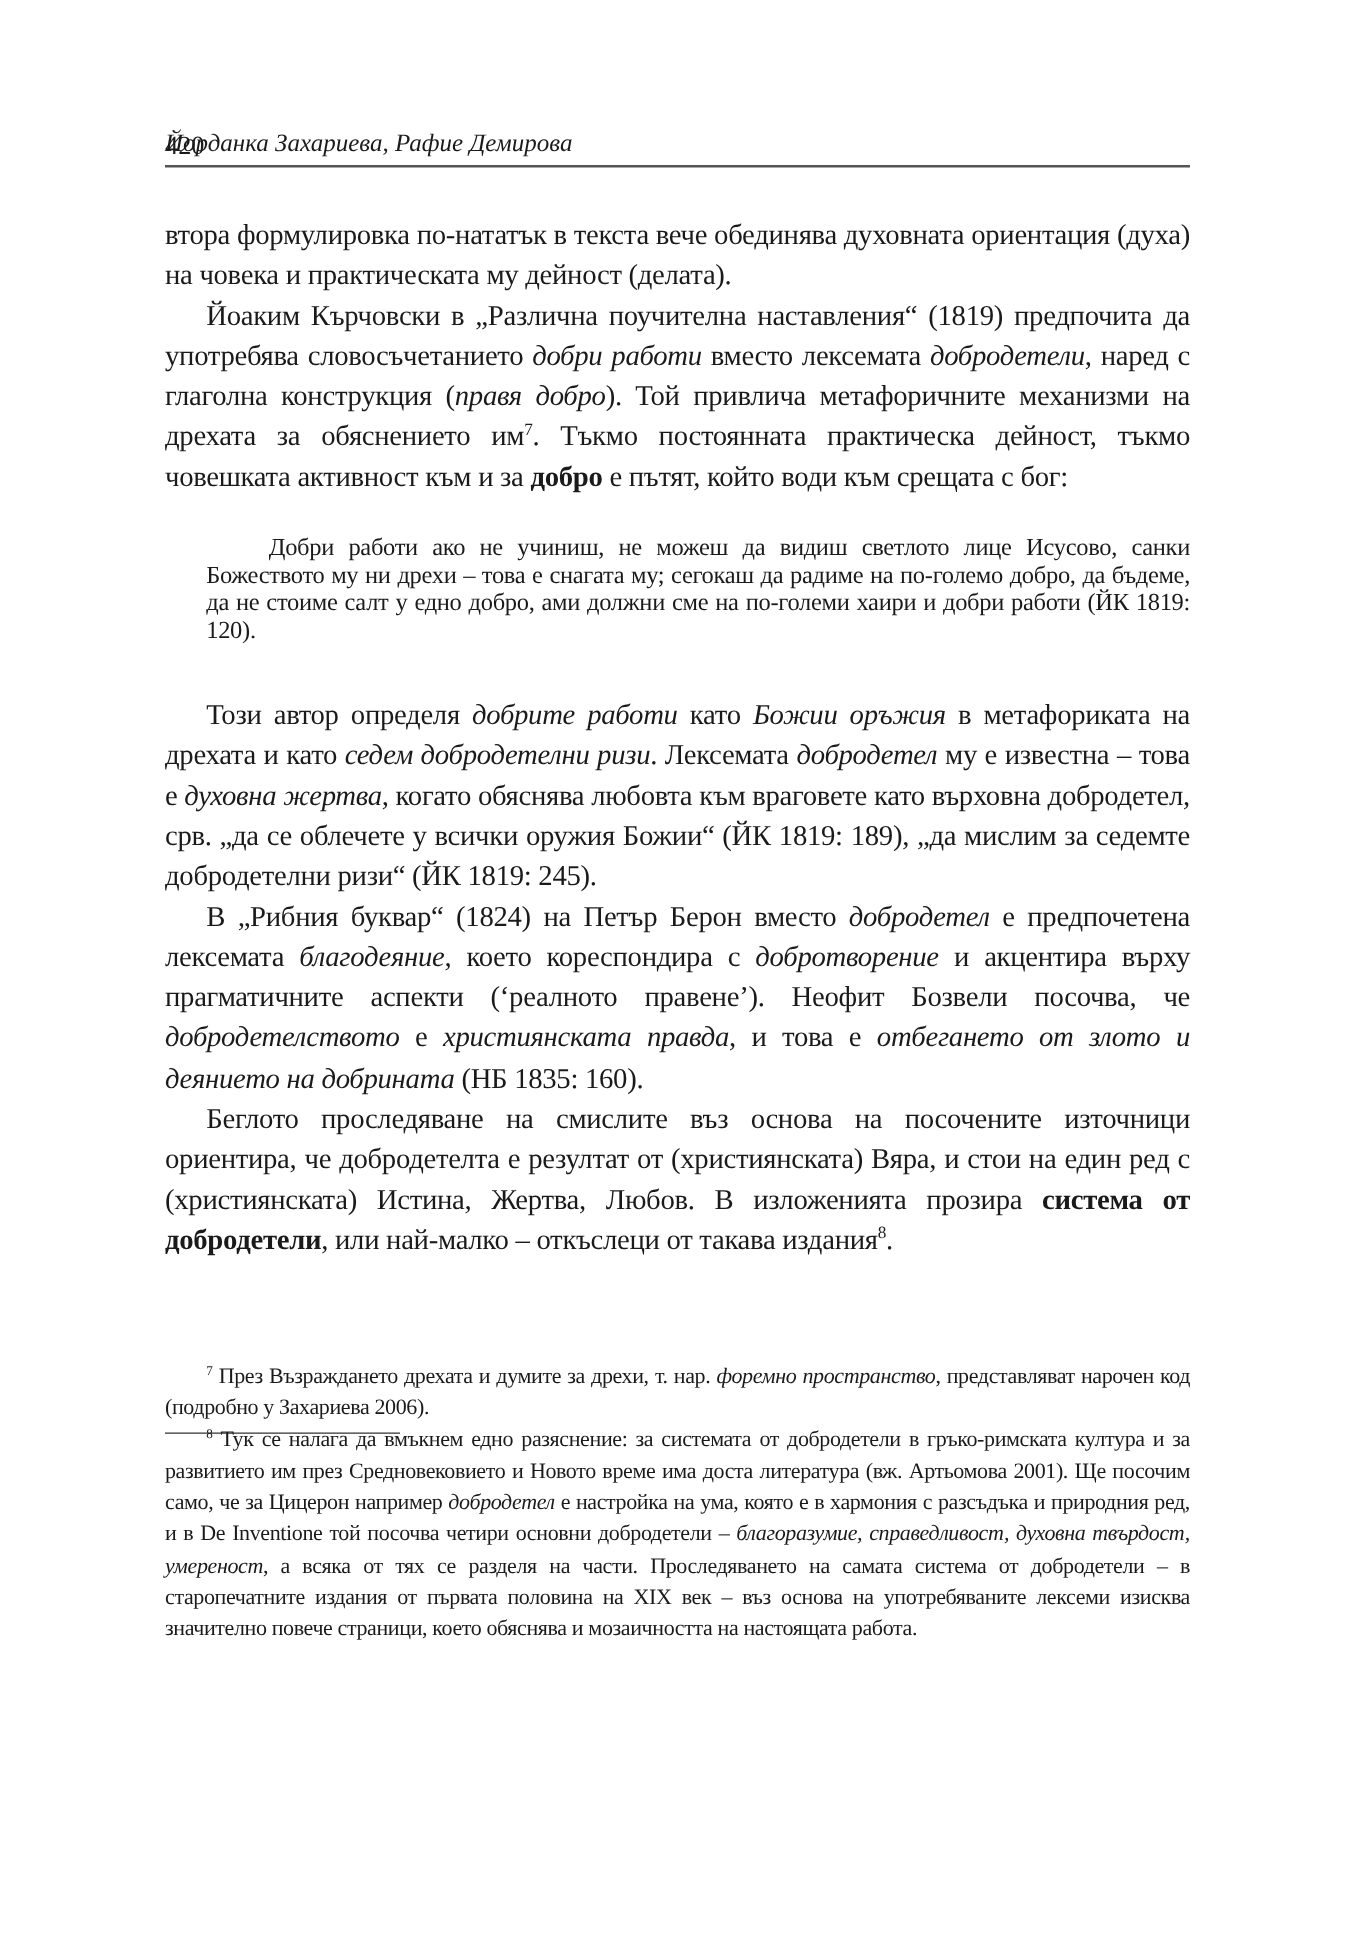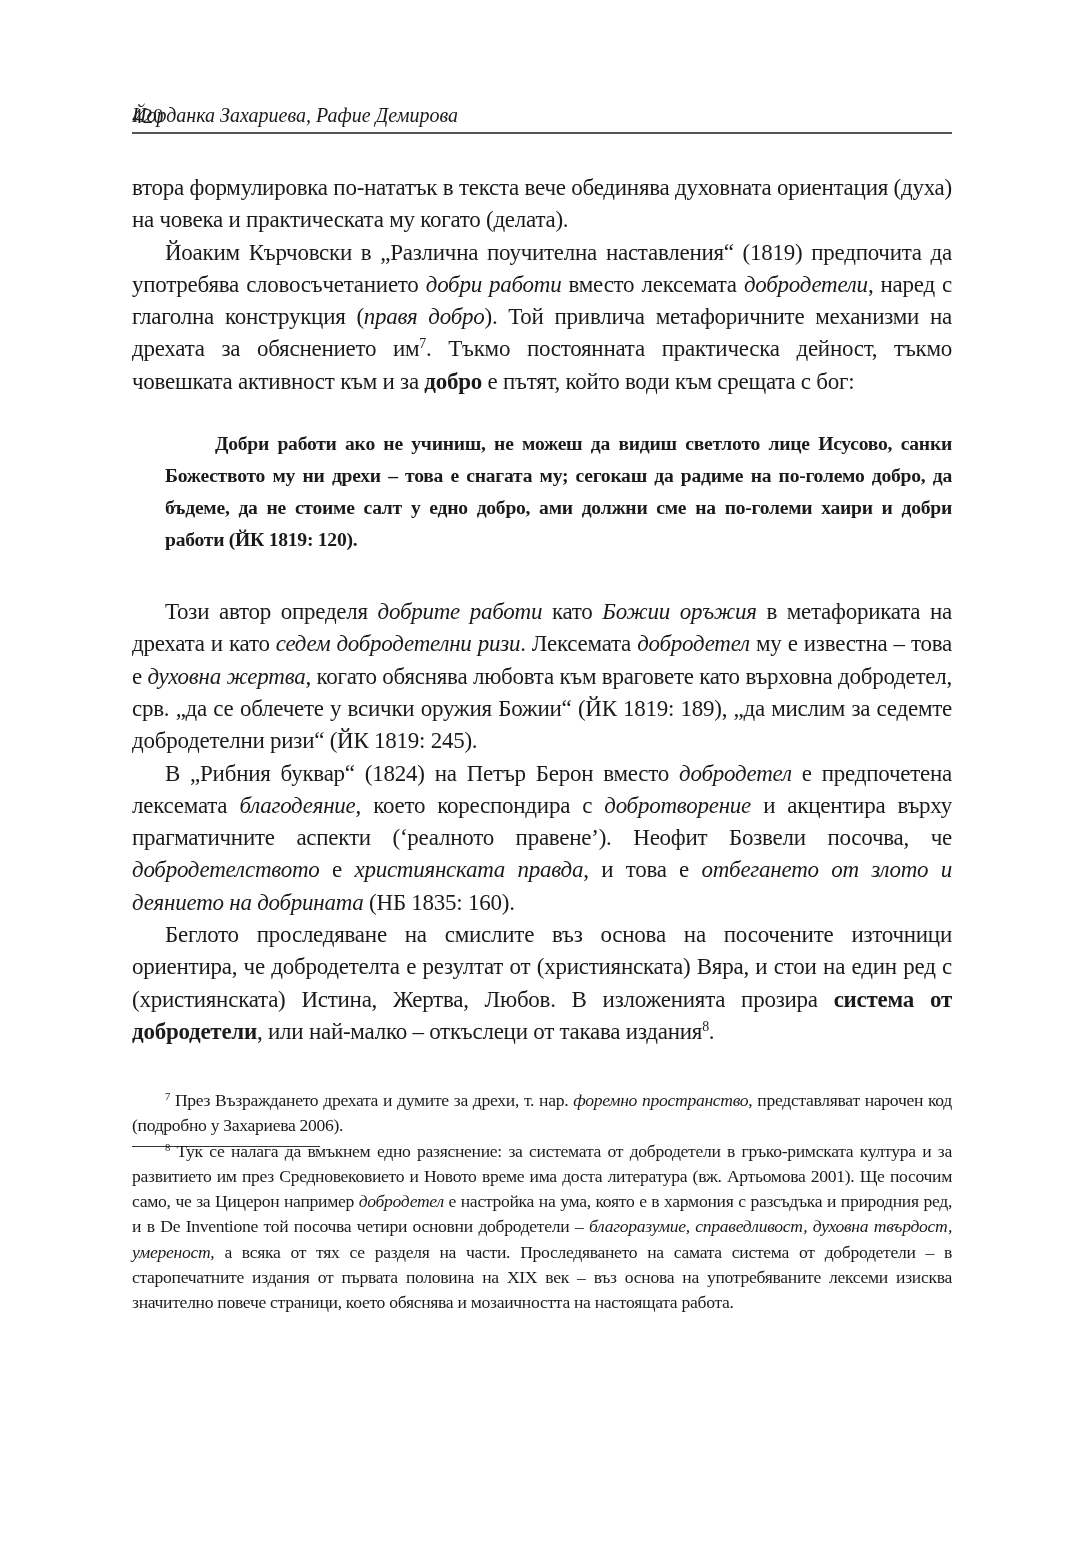--- a/index.html
+++ b/index.html
@@ -5,41 +5,41 @@
   html, body { margin: 0; padding: 0; background: #ffffff; }
   body { width: 1080px; height: 1550px; position: relative; overflow: hidden;
          font-family: "Liberation Serif", "DejaVu Serif", serif; color: #1a1a1a; }
   .page { position: absolute; left: 132px; top: 100px; width: 820px; }
   .running-head { position: relative; height: 32px; border-bottom: 2px solid #555; }
   .page-num { position: absolute; left: 0; top: 4px; font-size: 21px; }
   .authors { position: absolute; left: 0; right: 0; top: 4px; font-style: italic; font-size: 20px; }
   .body { margin-top: 38px; font-size: 23px; line-height: 32.3px; text-align: justify; letter-spacing: -0.25px; }
   .body p { margin: 0; }
   .indent { text-indent: 33px; }
-  .quote { margin: 30px 0 40px 0; padding-left: 33px; font-size: 19.6px; line-height: 32px; text-align: justify; letter-spacing: -0.25px; font-weight: bold; }
+  .quote { margin: 30px 0 40px 0; padding-left: 33px; font-size: 19.6px; line-height: 22px; text-align: justify; letter-spacing: -0.25px; }
   .quote p { margin: 0; text-indent: 50px; margin-left: -33px; padding-left: 33px; }
   i { font-style: italic; }
   b { font-weight: bold; }
   sup { font-size: 0.6em; vertical-align: 0.6em; line-height: 0; }
   .fn-rule { position: absolute; left: 132px; top: 1146px; width: 188px; border-top: 1px solid #333; }
   .footnotes { position: absolute; left: 132px; top: 1088px; width: 820px; font-size: 17.6px; line-height: 25.3px; text-align: justify; letter-spacing: -0.3px; }
   .footnotes p { margin: 0; text-indent: 33px; }
 </style>
 </head>
 <body>
 
 <div class="page">
   <div class="running-head">
     <span class="page-num">420</span>
     <span class="authors">Йорданка Захариева, Рафие Демирова</span>
   </div>
 
   <div class="body">
     <div id="paras-before">
-        <p><span>втора формулировка по-нататък в текста вече обединява духовната ориентация (духа) на човека и практическата му когато (делата).</span></p>
+        <p><span>втора формулировка по-нататък в текста вече обединява духовната ориентация (духа) на човека и практическата му дейност (делата).</span></p>
         <p class="indent"><span>Йоаким Кърчовски в „Различна поучителна наставления“ (1819) предпочита да употребява словосъчетанието </span><i>добри работи</i><span> вместо лексемата </span><i>добродетели</i><span>, наред с глаголна конструкция (</span><i>правя добро</i><span>). Той привлича метафоричните механизми на дрехата за обяснението им</span><sup>7</sup><span>. Тъкмо постоянната практическа дейност, тъкмо човешката активност към и за </span><b>добро</b><span> е пътят, който води към срещата с бог:</span></p>
       </div>
     <div class="quote">
       <p>Добри работи ако не учиниш, не можеш да видиш светлото лице Исусово, санки Божеството му ни дрехи – това е снагата му; сегокаш да радиме на по-големо добро, да бъдеме, да не стоиме салт у едно добро, ами должни сме на по-големи хаири и добри работи (ЙК 1819: 120).</p>
     </div>
     <div id="paras-after">
         <p class="indent"><span>Този автор определя </span><i>добрите работи</i><span> като </span><i>Божии оръжия</i><span> в метафориката на дрехата и като </span><i>седем добродетелни ризи</i><span>. Лексемата </span><i>добродетел</i><span> му е известна – това е </span><i>духовна жертва</i><span>, когато обяснява любовта към враговете като върховна добродетел, срв. „да се облечете у всички оружия Божии“ (ЙК 1819: 189), „да мислим за седемте добродетелни ризи“ (ЙК 1819: 245).</span></p>
         <p class="indent"><span>В „Рибния буквар“ (1824) на Петър Берон вместо </span><i>добродетел</i><span> е предпочетена лексемата </span><i>благодеяние</i><span>, което кореспондира с </span><i>добротворение</i><span> и акцентира върху прагматичните аспекти (‘реалното правене’). Неофит Бозвели посочва, че </span><i>добродетелството</i><span> е </span><i>християнската правда</i><span>, и това е </span><i>отбегането от злото и деянието на добрината</i><span> (НБ 1835: 160).</span></p>
         <p class="indent"><span>Беглото проследяване на смислите въз основа на посочените източници ориентира, че добродетелта е резултат от (християнската) Вяра, и стои на един ред с (християнската) Истина, Жертва, Любов. В изложенията прозира </span><b>система от добродетели</b><span>, или най-малко – откъслеци от такава издания</span><sup>8</sup><span>.</span></p>
       </div>

